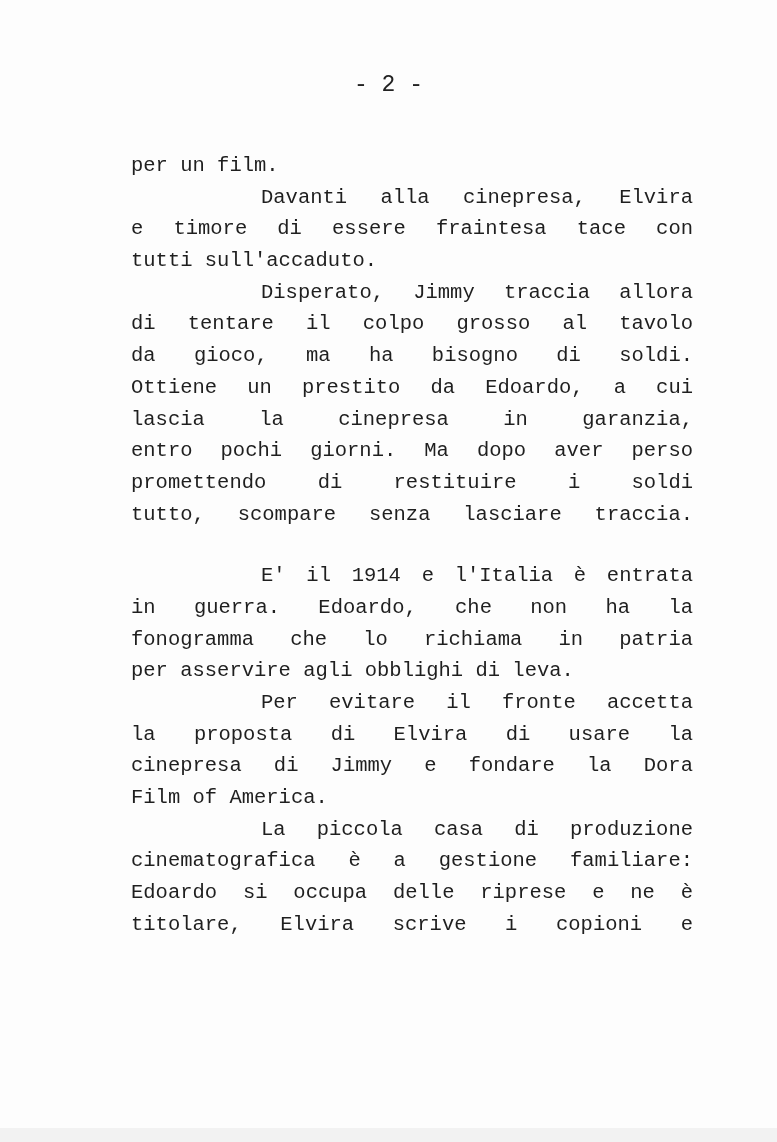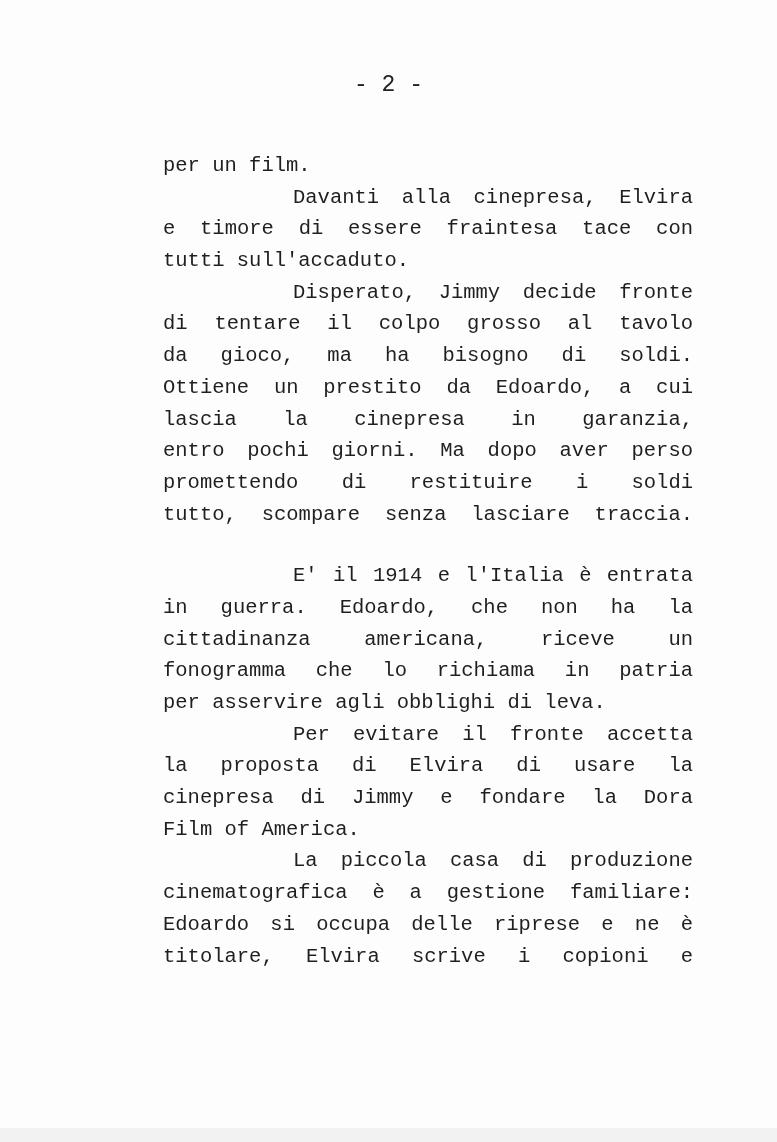--- a/index.html
+++ b/index.html
@@ -2,52 +2,51 @@
 <html><head>
 <meta charset="utf-8">
 <style>
   html, body { margin:0; padding:0; }
   body { width:777px; height:1142px; background:#ffffff; position:relative; overflow:hidden; }
   .page { position:absolute; left:0; top:0; width:777px; height:1142px; background:#fdfdfd; }
   .pagenum { position:absolute; left:0; width:777px; top:72px; text-align:center;
     font-family:"Liberation Mono","DejaVu Sans Mono",monospace; font-size:23px; color:#222; }
   .body { position:absolute; left:131px; top:150px; width:562px;
     font-family:"Liberation Mono","DejaVu Sans Mono",monospace; font-size:20.5px; color:#1f1f1f; }
-  .line { height:31.7px; line-height:31.7px; white-space:nowrap;margin-left:32px; }
+  .line { height:31.7px; line-height:31.7px; white-space:nowrap; }
   .j { text-align:justify; text-align-last:justify; white-space:normal; }
   .ind { padding-left:130px; }
   .gap { height:30px; }
   b { font-weight:normal; }
   .bottomedge { position:absolute; left:0; top:1128px; width:777px; height:14px; background:#f2f2f2; }
 </style>
 </head>
 <body>
 
 <div class="page">
   <div class="pagenum">- 2 -</div>
 
   <div class="body">
     <div class="line">per un film.</div>
     <div class="line j ind">Davanti alla cinepresa, Elvira</div>
     <div class="line j">e timore di essere fraintesa tace con</div>
     <div class="line">tutti sull'accaduto.</div>
-    <div class="line j ind">Disperato, Jimmy decide fronte</div>
+    <div class="line j ind">Disperato, Jimmy traccia allora</div>
     <div class="line j">di tentare il colpo grosso al tavolo</div>
     <div class="line j">da gioco, ma ha bisogno di soldi.</div>
     <div class="line j">Ottiene un prestito da Edoardo, a cui</div>
     <div class="line j">lascia la cinepresa in garanzia,</div>
     <div class="line j">entro pochi giorni. Ma dopo aver perso</div>
     <div class="line j">promettendo di restituire i soldi</div>
     <div class="line j">tutto, scompare senza lasciare traccia.</div>
 
     <div class="gap"></div>
 
     <div class="line j ind">E' il 1914 e l'Italia è entrata</div>
     <div class="line j">in guerra. Edoardo, che non ha la</div>
-    <div class="line j">cittadinanza americana, riceve un</div>
     <div class="line j">fonogramma che lo richiama in patria</div>
     <div class="line">per asservire agli obblighi di leva.</div>
     <div class="line j ind">Per evitare il fronte accetta</div>
     <div class="line j">la proposta di Elvira di usare la</div>
     <div class="line j"><span>cinepresa di Jimmy e fondare la</span> <b>Dora</b></div>
     <div class="line"><b>Film of America.</b></div>
     <div class="line j ind">La piccola casa di produzione</div>
     <div class="line j">cinematografica è a gestione familiare:</div>
     <div class="line j">Edoardo si occupa delle riprese e ne è</div>
     <div class="line j">titolare, Elvira scrive i copioni e</div>

